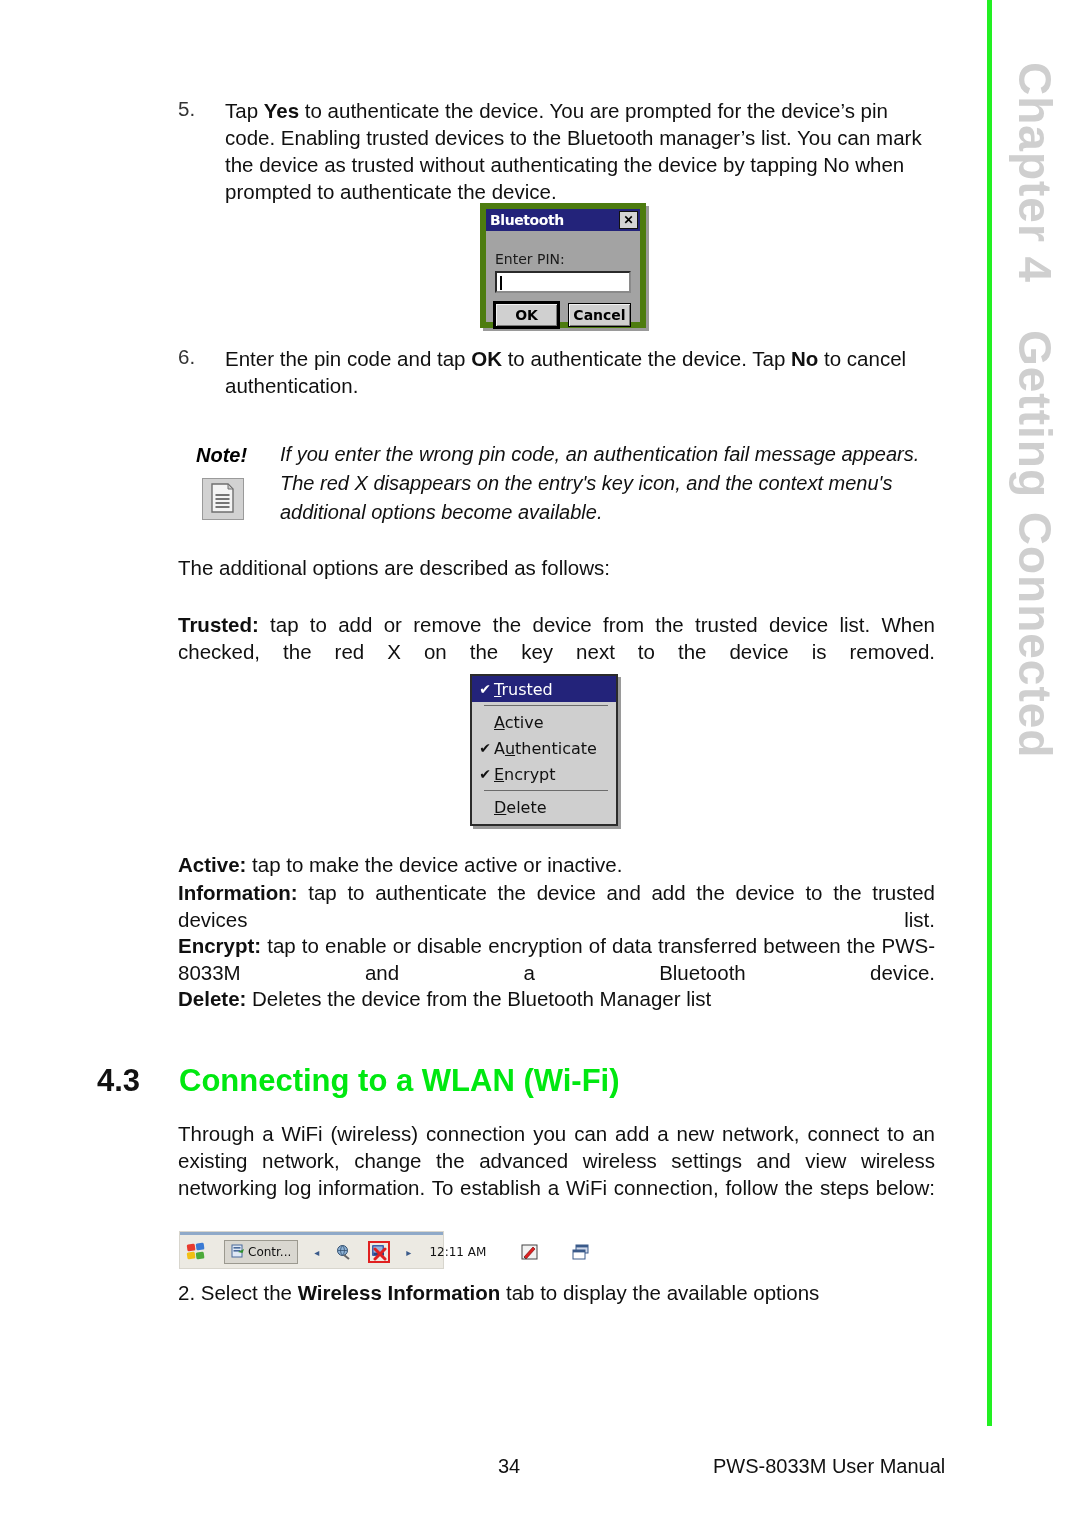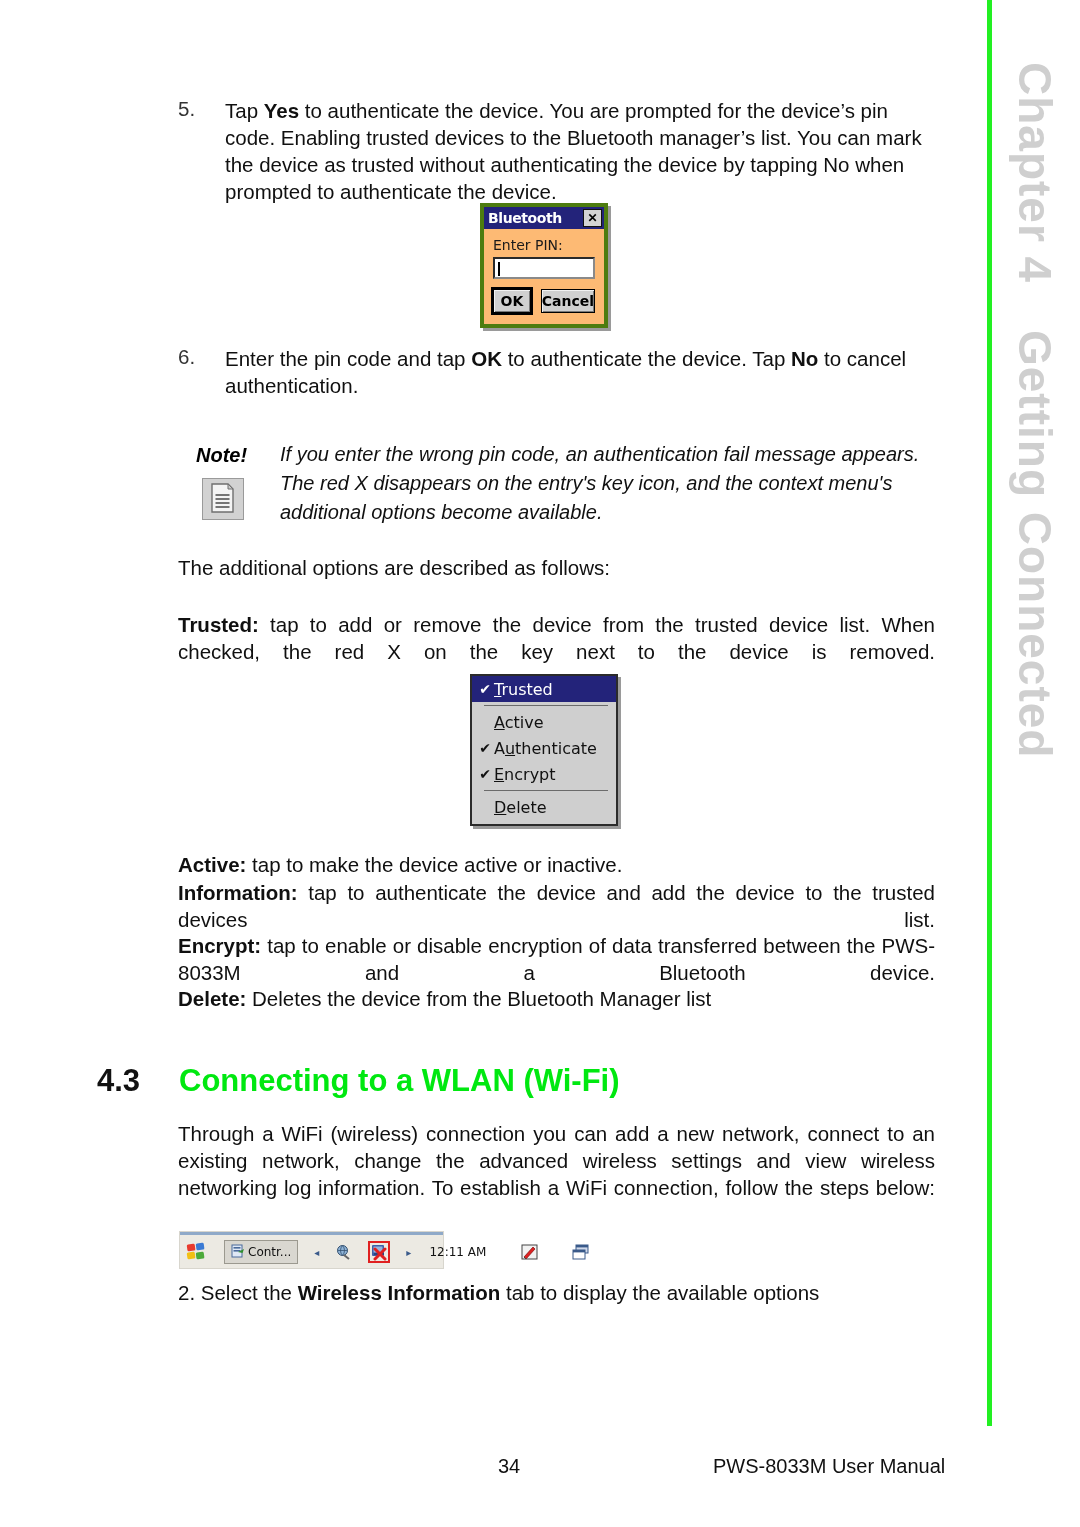--- a/index.html
+++ b/index.html
@@ -42,40 +42,40 @@
     color:#101010;
   }
   .num { position:absolute; font-size:20.5px; color:#333; }
   b { font-weight:bold; }
 
   .just { text-align:justify; }
   .just::after { content:""; display:inline-block; width:100%; }
 
   
   #bt-dialog {
-    position:absolute; left:480px; top:203px; width:128px; height:125px;
-    background:#fdba74;
-    border:4px solid #4d7c0f;
+    position:absolute; left:480px; top:203px; width:166px; height:125px;
+    background:#a3a3a3;
+    border:6px solid #4d7c0f;
     box-shadow:3px 3px 0 #9a9a9a;
     box-sizing:border-box;
   }
   #bt-titlebar {
     height:22px; background:#23237a; display:flex; align-items:center;
     justify-content:space-between; padding:0 2px 0 4px;
   }
   #bt-title-text {
     color:#ffffff; font-size:14px; font-weight:bold; font-family:"DejaVu Sans", sans-serif;
     letter-spacing:-0.4px;
   }
   #bt-close-button {
     width:17px; height:16px; background:#d4d4d4;
     border:1px solid #111; display:flex; align-items:center; justify-content:center;
     font-size:12px; line-height:1; color:#000; font-weight:bold;
   }
-  #bt-body { padding:8px 9px 0 9px; }
+  #bt-body { padding:20px 9px 0 9px; }
   #bt-pin-label { font-size:14px; color:#1a1a1a; font-family:"DejaVu Sans", sans-serif; }
   #bt-pin-input {
     margin-top:4px; height:22px; background:#ffffff;
     border:2px solid #2a2a2a; border-right-color:#8a8a8a; border-bottom-color:#8a8a8a;
     position:relative; box-sizing:border-box;
   }
   #bt-caret {
     position:absolute; left:3px; top:3px; width:2px; height:14px; background:#000;
   }
   #bt-buttons { margin-top:10px; display:flex; gap:10px; }

